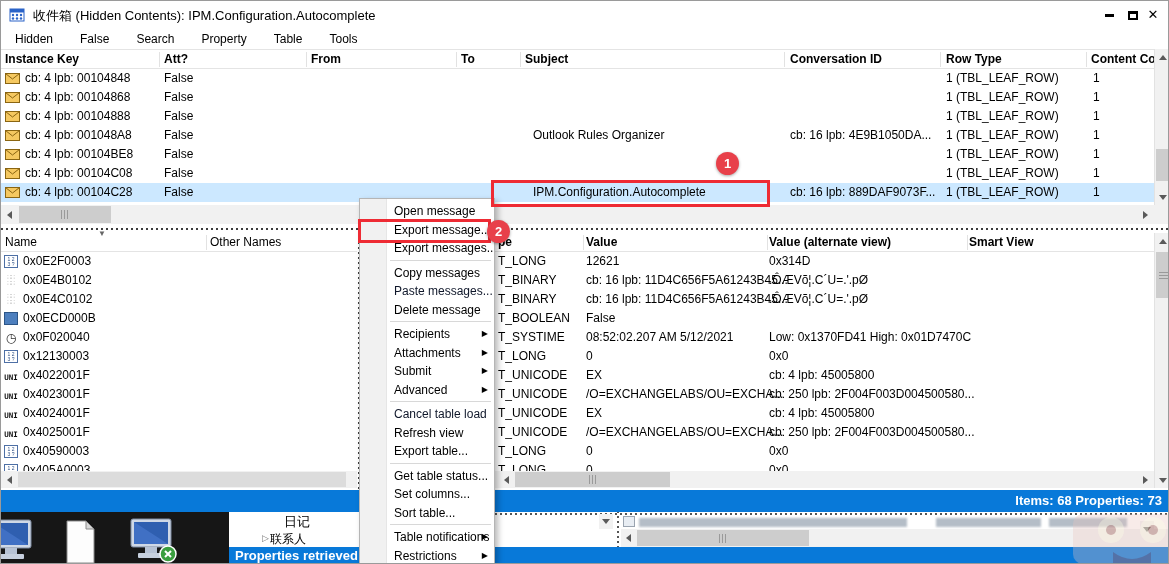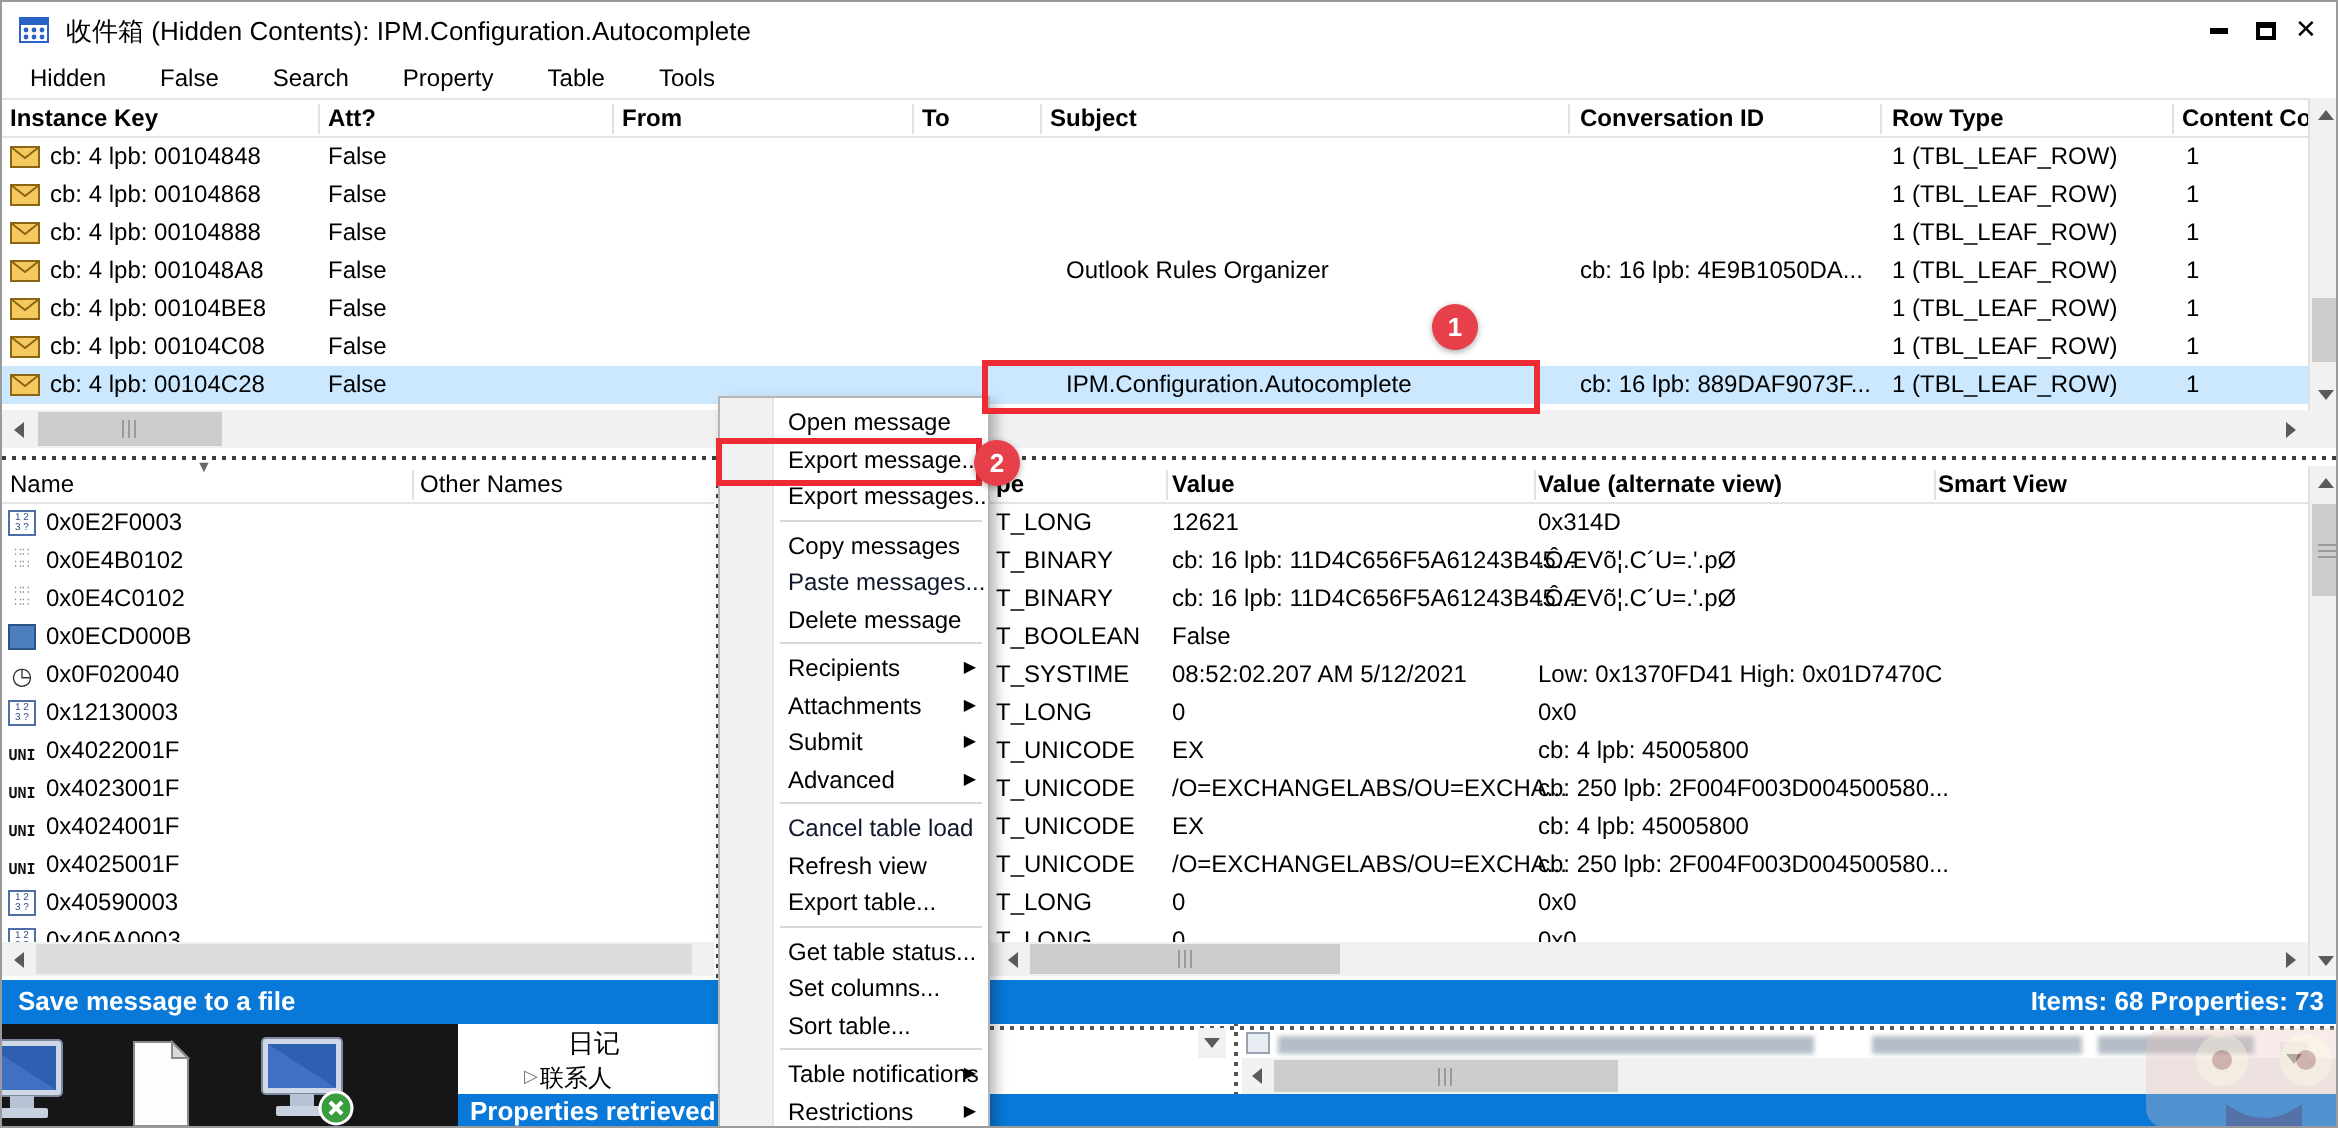--- a/index.html
+++ b/index.html
@@ -494,21 +494,20 @@
       </div>
     <div class="sb-thumb" style="left:154px;top:1px;width:155px;height:15px;">
         <span class="grip-h"></span>
       </div>
     <div class="sb-btn" style="right:1px;top:0;width:16px;height:17px;">
         <span class="tri-r"></span>
       </div>
   </div>
 
   <div class="statusbar">
-    <span class="st-left">Save message to a file</span>
     <span class="st-right">Items: 68  Properties: 73</span>
   </div>
 
   <div class="desktop">
     <span class="dt-icon" style="left:-12px;top:6px;">
       <svg width="44" height="46" viewBox="0 0 44 46">
         <rect x="2" y="2" width="40" height="28" rx="2" fill="#cfd8e6" stroke="#7d8aa0"></rect>
         <rect x="5" y="5" width="34" height="22" fill="#2f5fb0"></rect>
         <path d="M5 5 L39 27 L5 27 Z" fill="#4a7ad0" opacity="0.65"></path>
         <rect x="16" y="30" width="12" height="6" fill="#b7c2d4"></rect>

